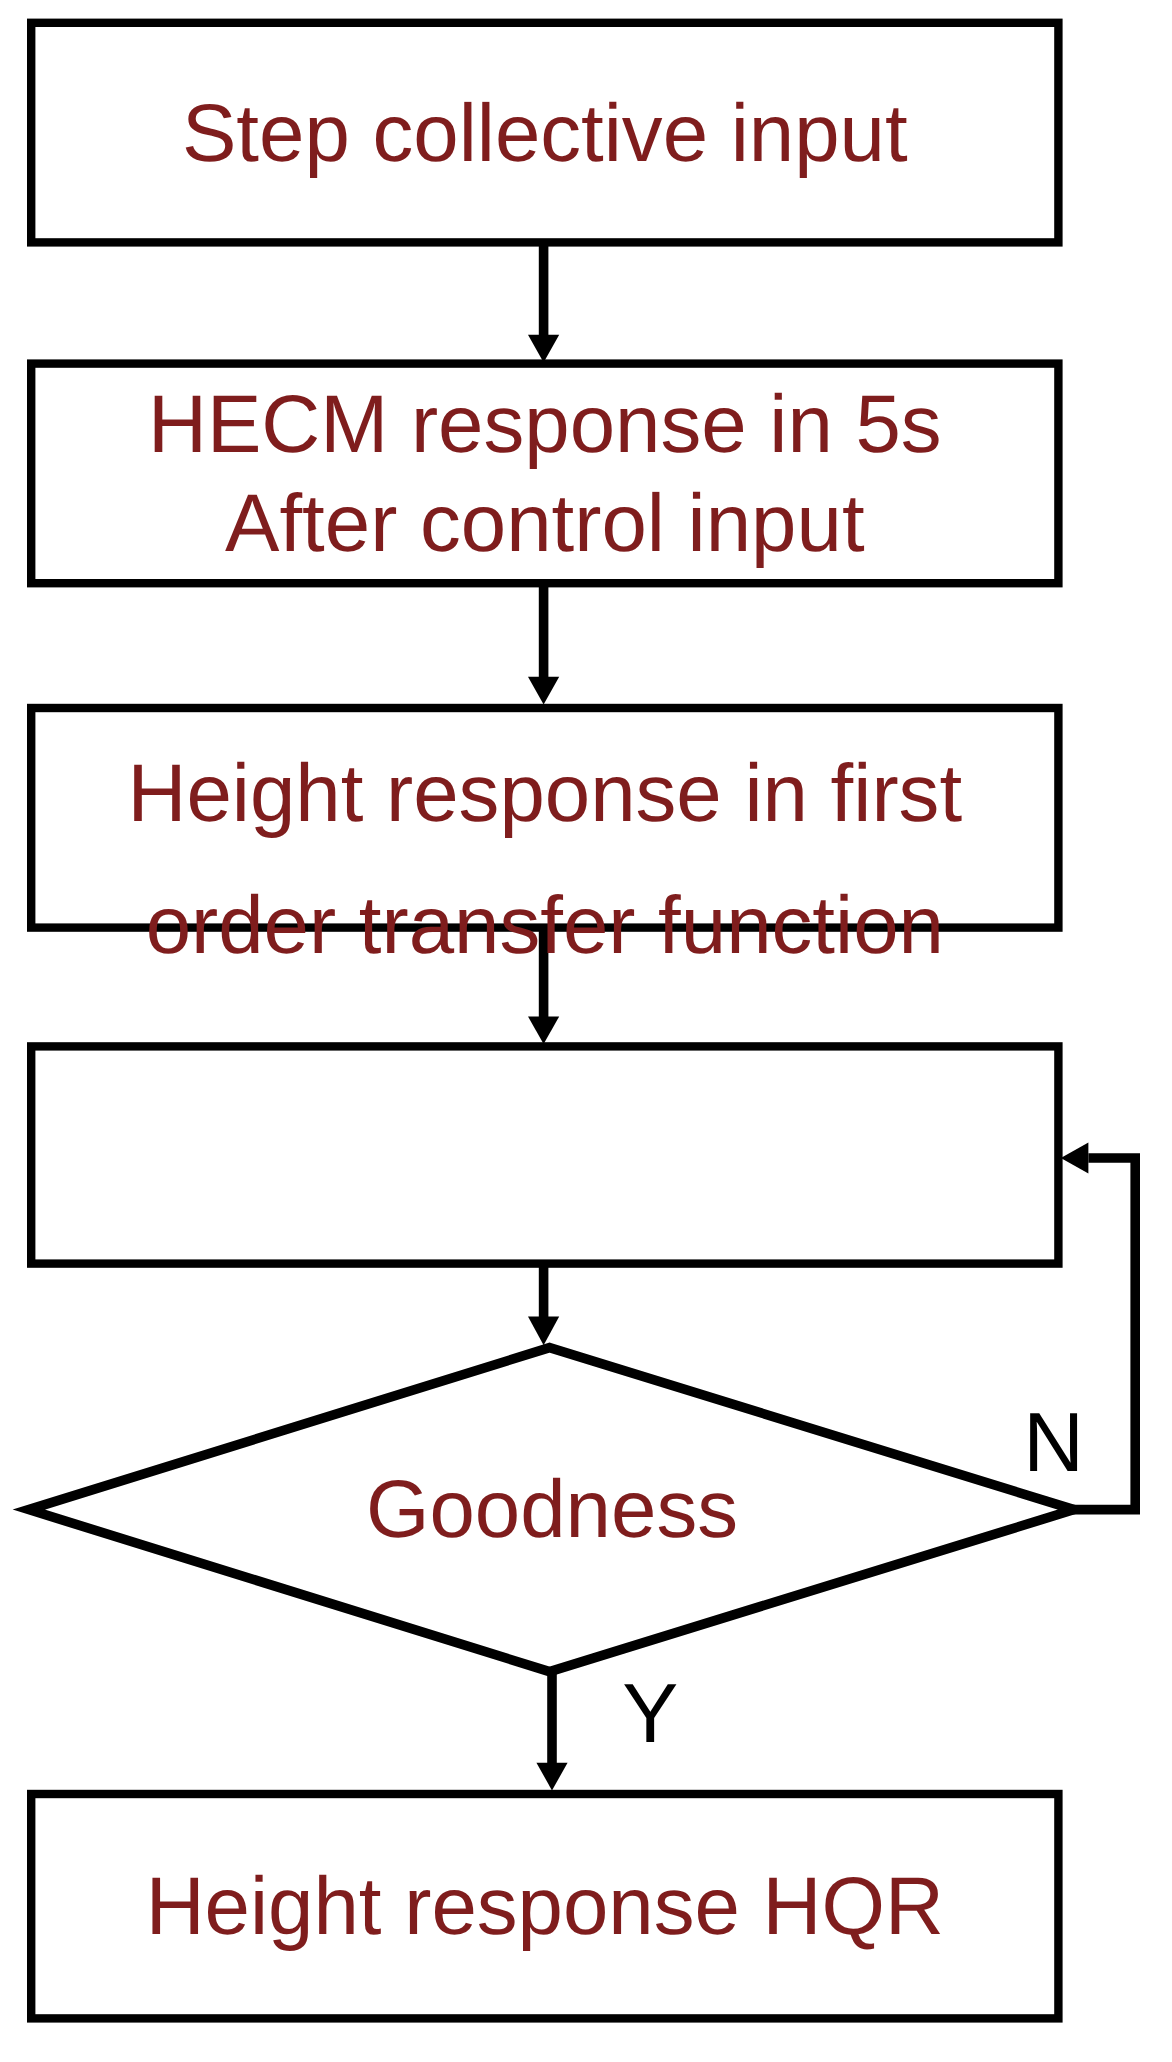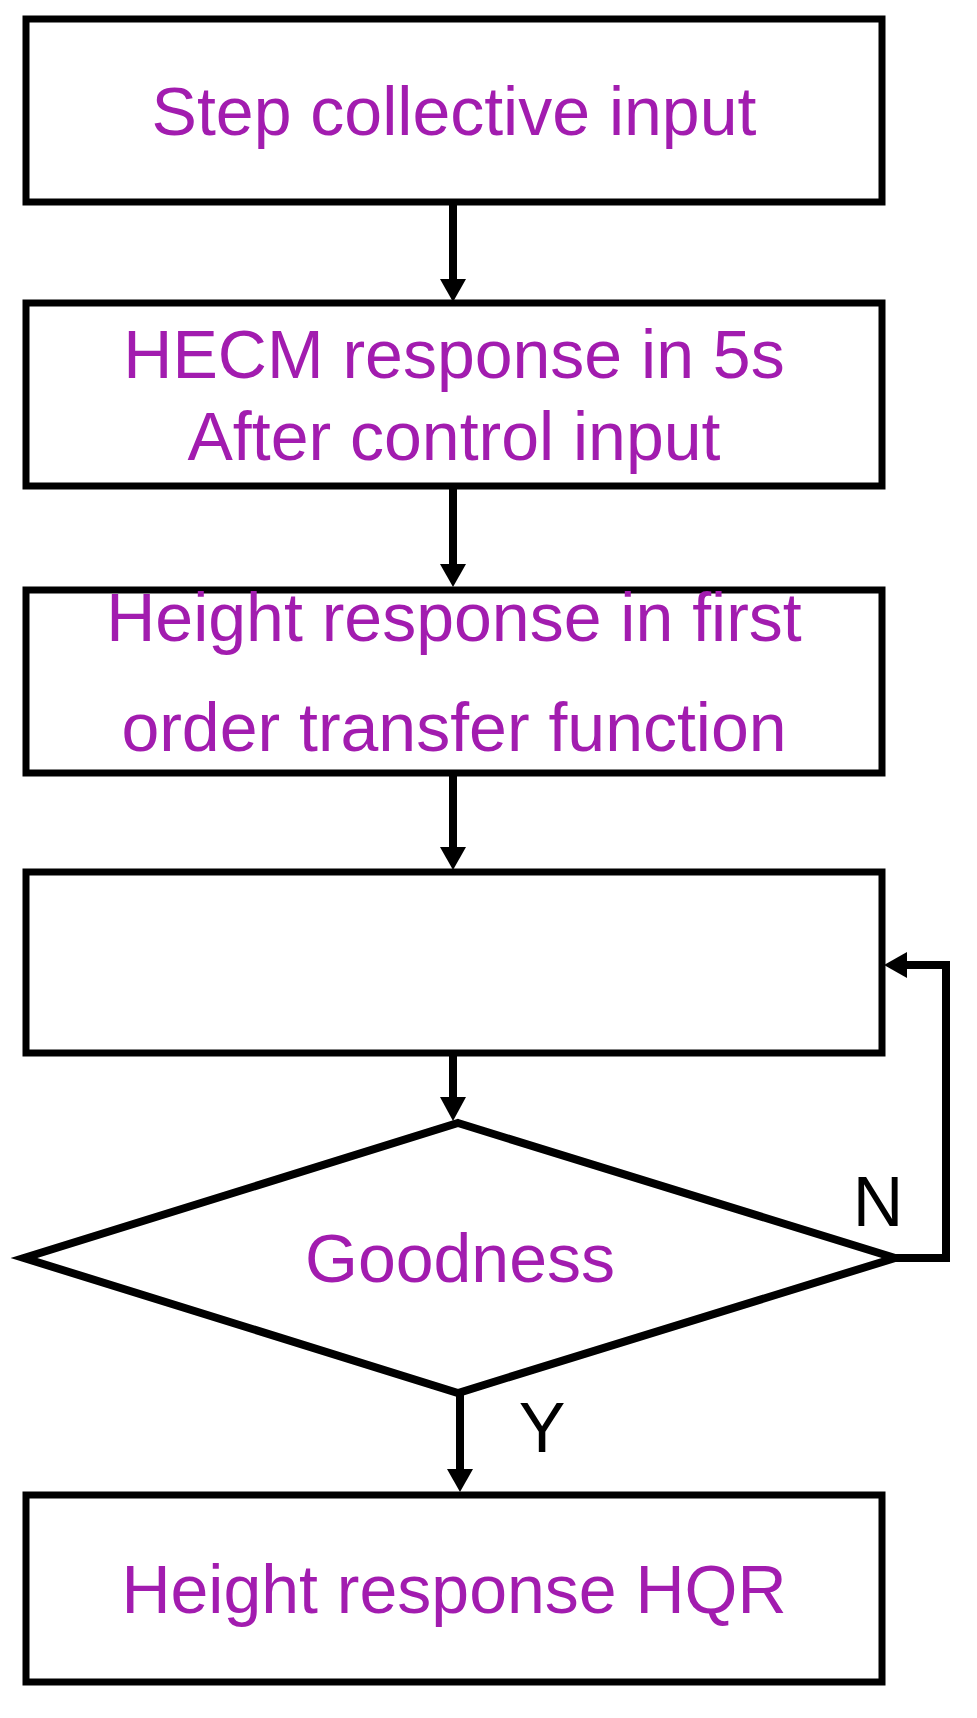--- a/index.html
+++ b/index.html
@@ -26,21 +26,21 @@
   .node {
     position: absolute;
     display: flex;
     flex-direction: column;
     align-items: center;
     justify-content: center;
     text-align: center;
     font-size: 68px;
     line-height: 82px;
     letter-spacing: 0px;
-    color: #a21caf;
+    color: #7f1d1d;
     white-space: nowrap;
   }
   .edge-label {
     position: absolute;
     display: flex;
     align-items: center;
     justify-content: center;
     font-size: 70px;
     line-height: 70px;
     color: #000000;
@@ -90,21 +90,21 @@
 
   <div class="node" style="left:26px; top:19px; width:856px; height:183px;">
     <span>Step collective input</span>
   </div>
 
   <div class="node" style="left:26px; top:303px; width:856px; height:183px;">
     <span>HECM response in 5s</span>
     <span>After control input</span>
   </div>
 
-  <div class="node" style="left:26px; top:580px; width:856px; height:183px;gap:28px;">
+  <div class="node" style="left:26px; top:624px; width:856px; height:183px;gap:28px;">
     <span>Height response in first</span>
     <span>order transfer function</span>
   </div>
 
 
   <div class="node" style="left:160px; top:1130px; width:600px; height:256px;">
     <span>Goodness</span>
   </div>
 
   <div class="node" style="left:26px; top:1495px; width:856px; height:187px;">

